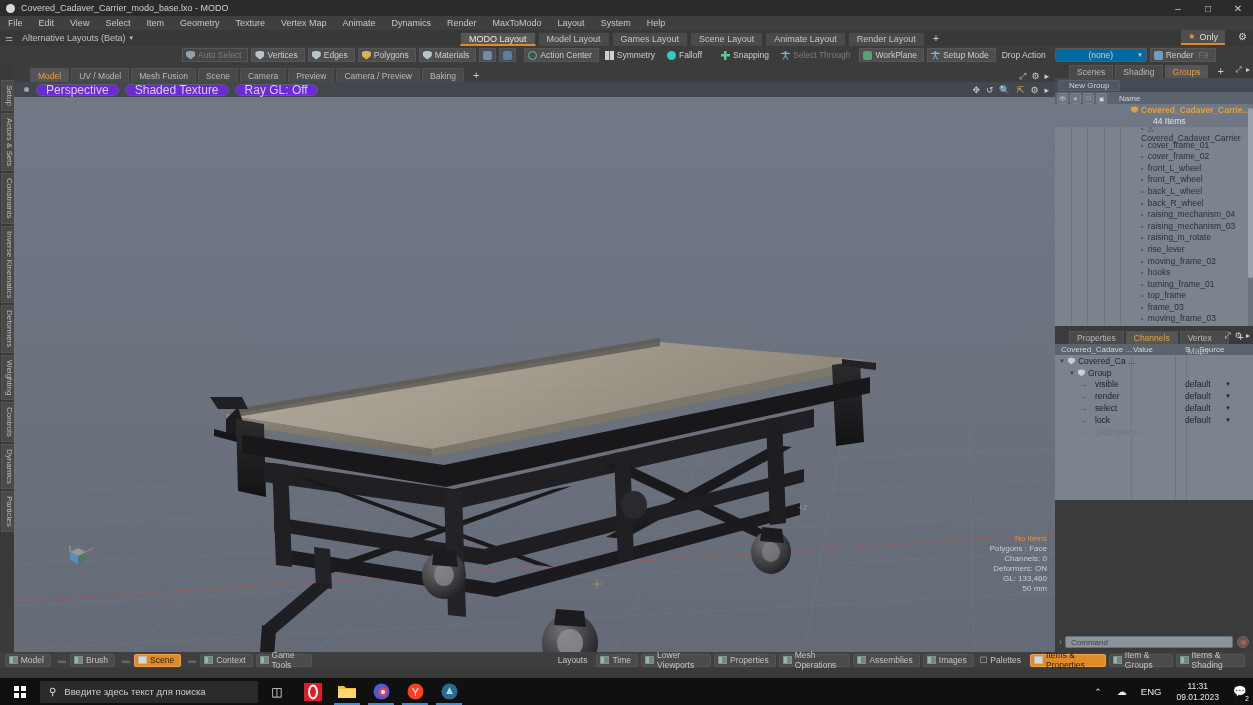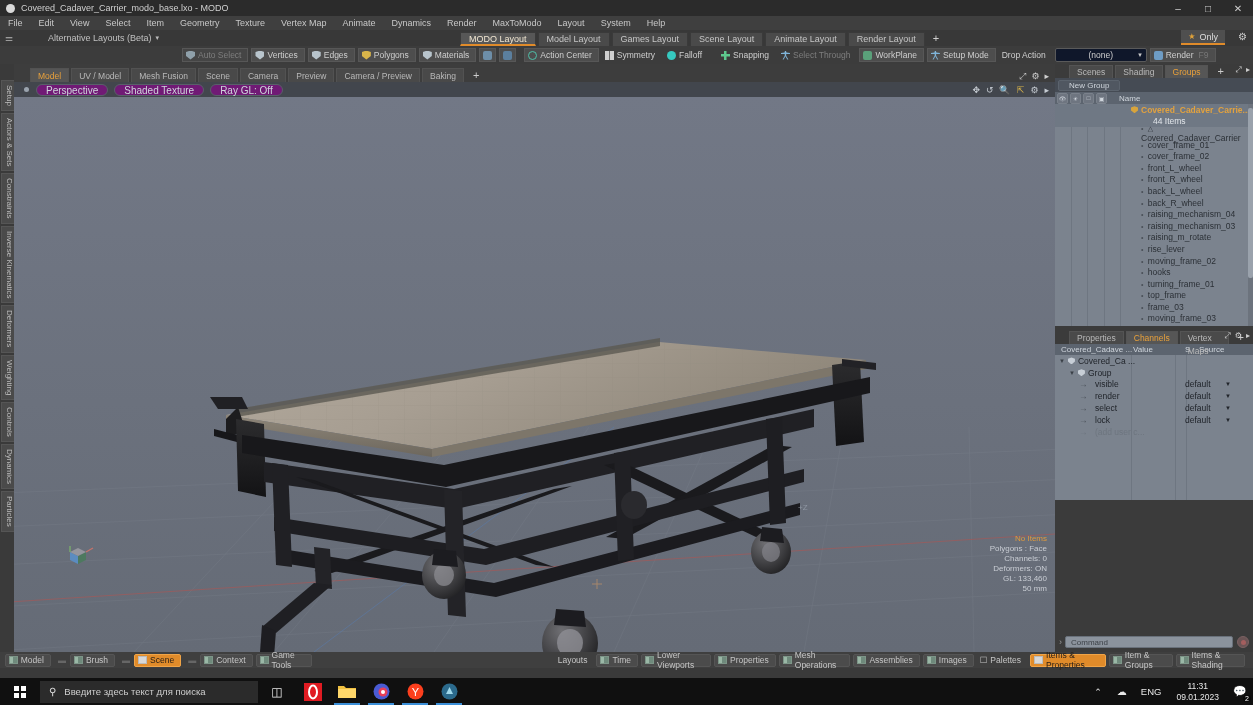--- a/index.html
+++ b/index.html
@@ -33,21 +33,21 @@
   }
   .menubar .mi { padding:0 8px; height:14px; line-height:14px; white-space:nowrap; }
 
   
   .altrow {
     position:absolute; left:0; top:30px; width:1253px; height:16px;
     background:#383838; display:flex; align-items:center;
     font-size:9px; color:#c0c0c0;
   }
   .altrow .anchor { width:18px; text-align:center; font-size:9px; color:#b8b8b8; }
-  .altrow .altlabel { padding-left:4px;margin-left:26px; }
+  .altrow .altlabel { padding-left:4px; }
   .layout-tabs { position:absolute; left:460px; top:30px; height:16px; display:flex; align-items:flex-end; }
   .ltab {
     height:14px; line-height:13px; font-size:9px; color:#c6c6c6;
     padding:0 8px; background:#4a4a4a; margin-right:2px; border:1px solid #3a3a3a;
     border-bottom:none;
   }
   .ltab.active { background:#575757; color:#f0e6d2; border-bottom:2px solid #e08b2a; }
   .ltab.plus { background:transparent; border:none; font-size:11px; color:#d0d0d0; padding:0 6px;}
   .only-box {
     position:absolute; right:28px; top:30px; height:15px; display:flex; align-items:center;
@@ -79,21 +79,21 @@
   .bars { width:9px;height:9px;margin-right:3px;flex:none;
     background:linear-gradient(90deg,#cfcfcf 0 40%, #6a6a6a 40% 60%, #cfcfcf 60% 100%);}
   .dotc { width:9px;height:9px;margin-right:3px;flex:none;background:#36c9c0;border-radius:50%;}
   .plusi { width:9px;height:9px;margin-right:3px;flex:none;
     background:
       linear-gradient(#5ec98e,#5ec98e) center/9px 2.5px no-repeat,
       linear-gradient(#5ec98e,#5ec98e) center/2.5px 9px no-repeat;}
   .manf { width:9px;height:9px;margin-right:3px;flex:none;background:#7fb4d8;
     clip-path: polygon(45% 0,55% 0,60% 22%,100% 28%,100% 38%,58% 40%,58% 58%,82% 100%,70% 100%,50% 64%,30% 100%,18% 100%,42% 58%,42% 40%,0 38%,0 28%,40% 22%); }
   .drop {
-    height:14px; background:#0f172a; border:1px solid #5a5a5a; border-radius:2px;
+    height:14px; background:#0369a1; border:1px solid #5a5a5a; border-radius:2px;
     width:92px; display:flex; align-items:center; justify-content:center; position:relative;
     font-size:8.5px; color:#d0d0d0; margin-right:3px;
   }
   .drop .arw { position:absolute; right:4px; font-size:7px; color:#c8c8c8; }
 
   
   .vtabs {
     position:absolute; left:0; top:64px; width:14px; height:588px;
     background:#3a3a3a; padding-top:16px;
   }
@@ -116,21 +116,21 @@
   .vtb.active { color:#e9a13b; background:#555; }
   .vtb.plus { background:transparent; border:none; color:#ccc; font-size:11px; }
   .vp-tabs .rt-icons { margin-left:auto; display:flex; gap:5px; padding-right:6px; color:#cfcfcf; font-size:9px; }
 
   .vp-subbar {
     position:absolute; left:14px; top:82px; width:1041px; height:15px;
     background:#42464d; display:flex; align-items:center; padding-left:10px;
   }
   .vp-subbar .dotm { width:5px;height:5px;border-radius:50%;background:#9aa3ae;margin-right:7px;}
   .pill {
-    font-size:10px; color:#cfd5dc; background:#701a75; border:1px solid #596069;
+    font-size:12px; color:#cfd5dc; background:#6d28d9; border:1px solid #596069;
     border-radius:7px; padding:0 9px; height:12px; line-height:11px; margin-right:6px;
   }
   .vp-ctrl { position:absolute; right:6px; display:flex; gap:6px; align-items:center; font-size:9px; color:#c6ccd3; }
 
   
   .viewport {
     position:absolute; left:14px; top:97px; width:1041px; height:555px;
     background: linear-gradient(180deg,#6f7682 0%, #6b717d 45%, #666c78 100%);
     overflow:hidden;
   }

